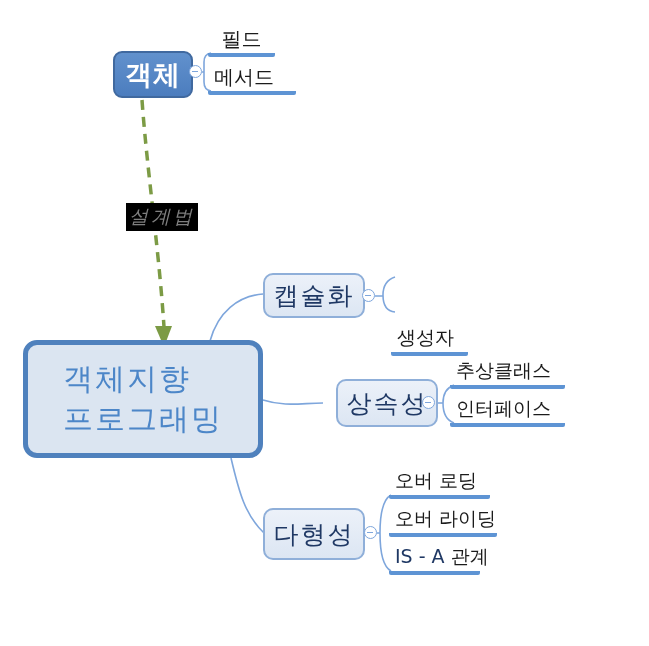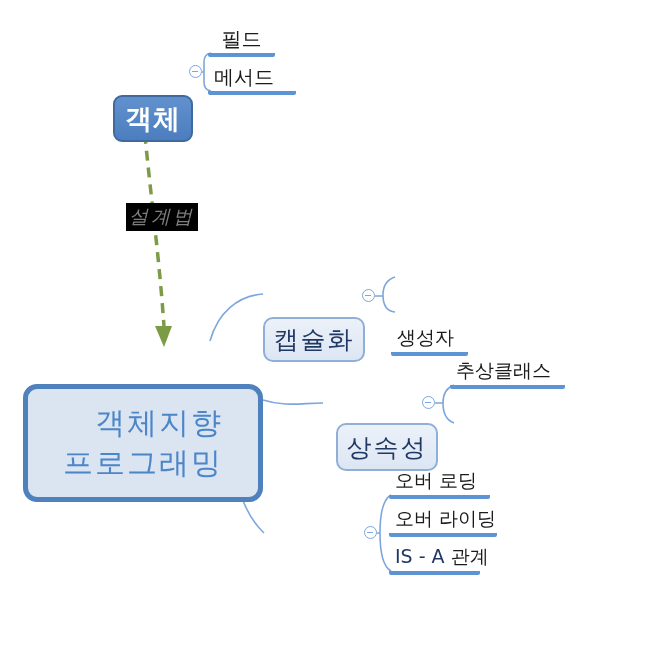--- a/index.html
+++ b/index.html
@@ -2,29 +2,29 @@
 <html><head>
 <meta charset="utf-8">
 <style>
   html,body{margin:0;padding:0;background:#fff;}
   #canvas{
     position:relative;width:649px;height:646px;background:#ffffff;overflow:hidden;
     font-family:"DejaVu Sans",sans-serif;
   }
   #edges{position:absolute;left:0;top:0;width:649px;height:646px;pointer-events:none;}
   .topic{position:absolute;display:flex;align-items:center;justify-content:center;
-    box-sizing:border-box;white-space:nowrap;cursor:pointer;margin-top:44px;}
+    box-sizing:border-box;white-space:nowrap;cursor:pointer;}
   .root-topic{
     background:linear-gradient(#6191CD,#4C7DBE);
     border:2px solid #40699F;border-radius:9px;
     color:#ffffff;font-size:27px;font-weight:bold;letter-spacing:1px;
   }
   .main-topic{
     background:#DBE5F1;border:5px solid #4F81BD;border-radius:14px;
-    color:#4C86C8;font-size:30px;line-height:40px;letter-spacing:2px;text-align:right;
+    color:#4C86C8;font-size:30px;line-height:40px;letter-spacing:2px;text-align:left;
   }
   .branch-topic{
     background:linear-gradient(#ECF1F9,#DCE6F3);
     border:2px solid #8FAFD9;border-radius:10px;
     color:#1F3864;font-size:25px;letter-spacing:2px;
   }
   .leaf{
     position:absolute;display:flex;box-sizing:content-box;
     height:27px;border-bottom:4px solid #5E94D4;border-radius:0 0 2px 2px;
     font-size:19px;color:#1B1B1B;white-space:nowrap;padding-left:6px;cursor:pointer;
@@ -93,21 +93,27 @@
   <div class="leaf" style="left:391px;top:285px;width:71px;margin-top:40px;">
     <span>생성자</span>
   </div>
 
   <div class="topic branch-topic" style="left:336px;top:379px;width:102px;height:48px;">
     <span>상속성</span>
   </div>
   <div class="leaf" style="left:450px;top:358px;width:109px;">
     <span>추상클래스</span>
   </div>
+  <div class="leaf" style="left:450px;top:396px;width:109px;">
+    <span>인터페이스</span>
+  </div>
 
+  <div class="topic branch-topic" style="left:263px;top:508px;width:102px;height:52px;">
+    <span>다형성</span>
+  </div>
   <div class="leaf" style="left:389px;top:468px;width:95px;">
     <span>오버 로딩</span>
   </div>
   <div class="leaf" style="left:389px;top:544px;width:85px;">
     <span><span class="navy">IS - A</span><span> 관계</span></span>
   </div>
   <div class="leaf" style="left:389px;top:506px;width:102px;">
     <span>오버 라이딩</span>
   </div>
 

